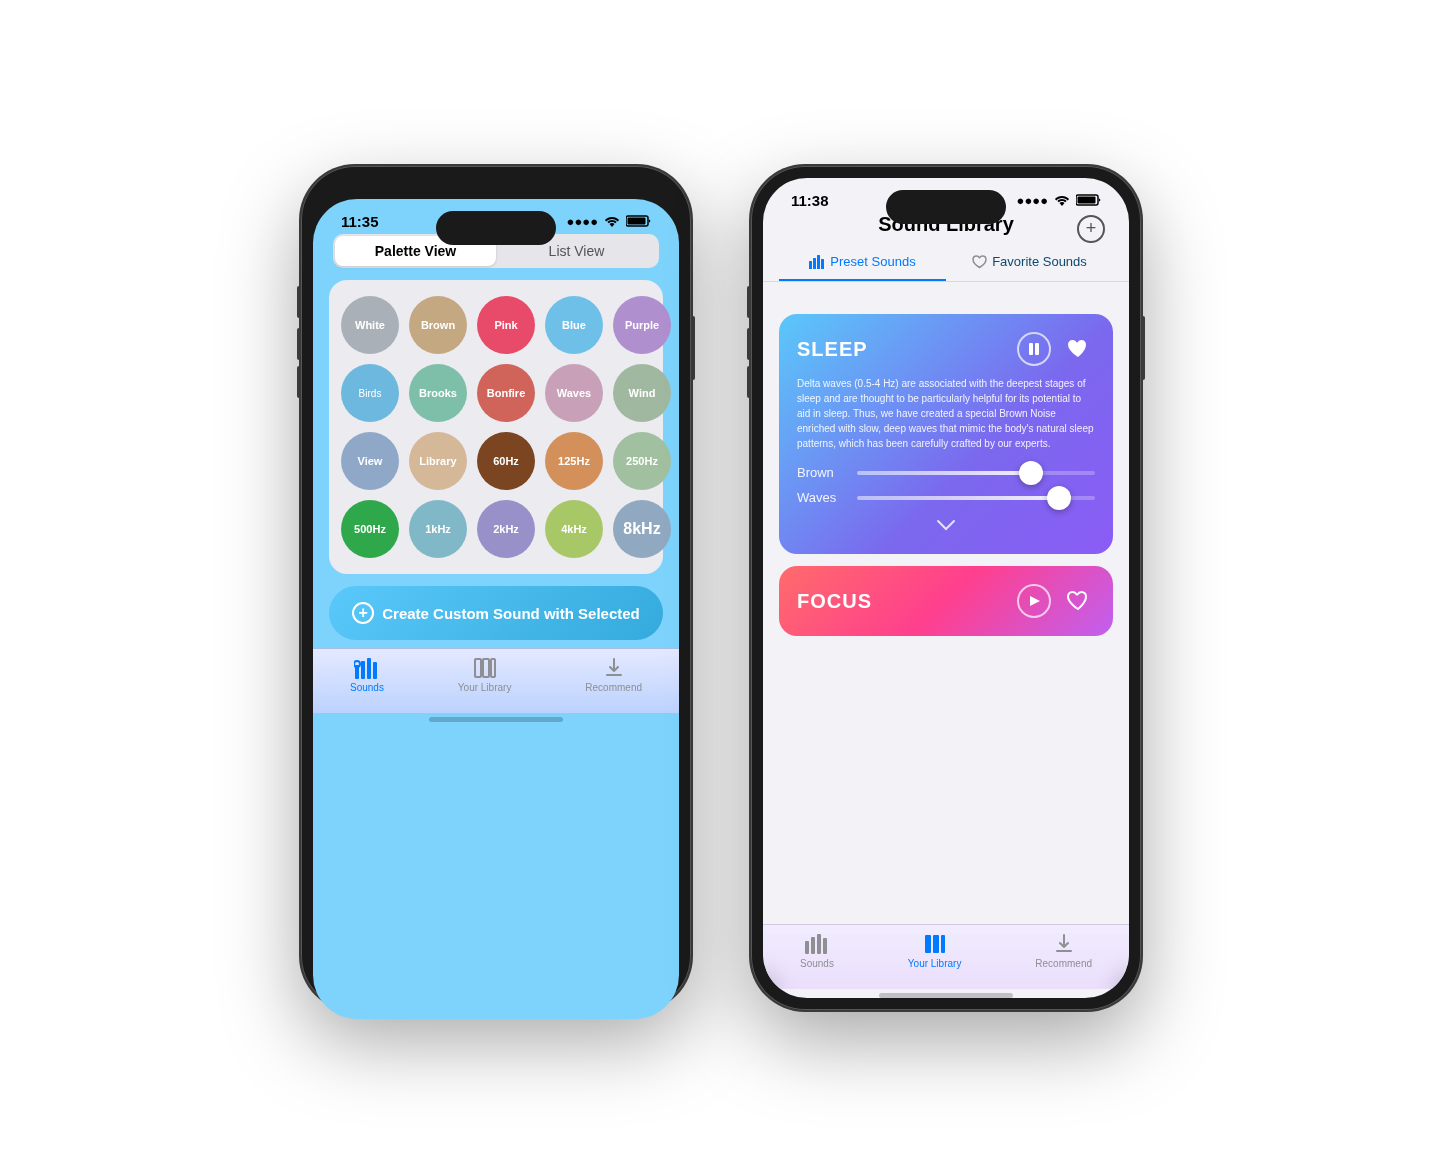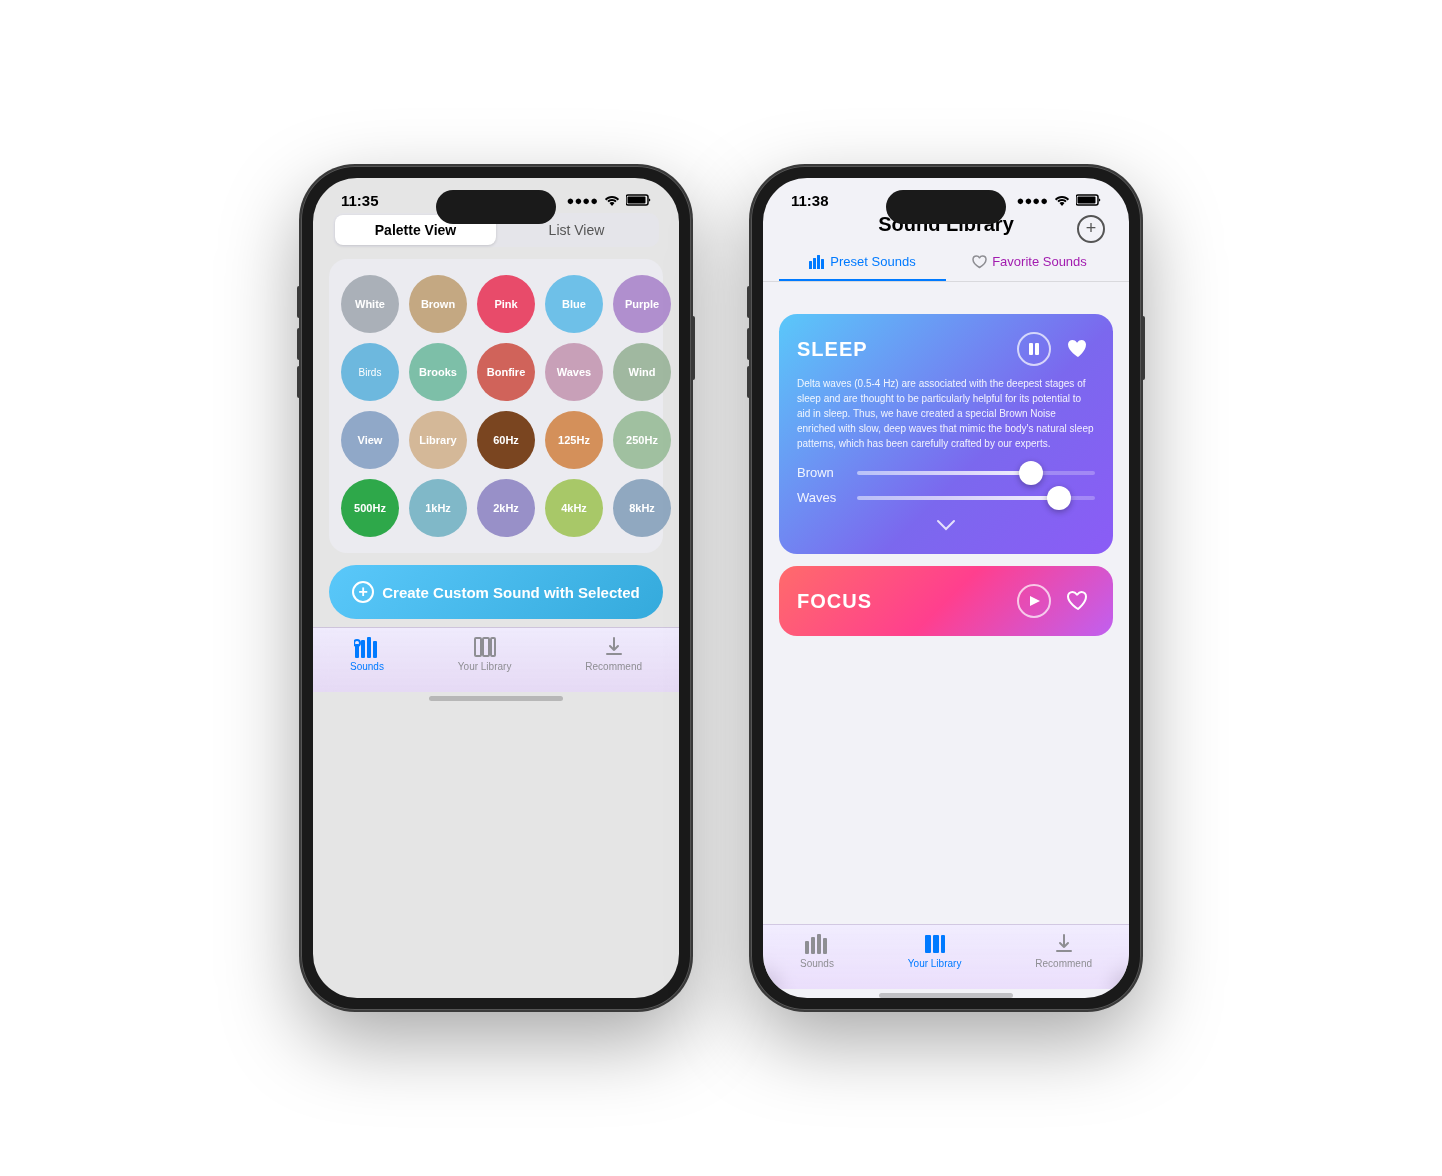--- a/index.html
+++ b/index.html
@@ -93,21 +93,21 @@
       position: absolute;
       right: -4px;
       top: 150px;
       width: 4px;
       height: 64px;
       background: #3a3a3a;
       border-radius: 0 2px 2px 0;
     }
 
     
-    .screen1 { background: #e5e5e5; }
+    .screen1 { background: #7dd3fc; margin-top: 21px; }
 
     .nav-title-row {
       display: flex;
       justify-content: center;
       align-items: center;
       padding: 0 20px 8px;
       position: relative;
     }
 
     .nav-icon-right {
@@ -237,21 +237,21 @@
     }
 
     .top-tab {
       flex: 1;
       display: flex;
       align-items: center;
       justify-content: center;
       gap: 5px;
       padding: 10px 0;
       font-size: 13px;
-      color: #a21caf;
+      color: #0c4a6e;
       cursor: pointer;
       border-bottom: 2px solid transparent;
     }
 
     .top-tab.active {
       color: #007aff;
       border-bottom: 2px solid #007aff;
     }
 
     .library-content {
@@ -514,21 +514,21 @@
           <div class="palette-circle" style="background:#80b8c8; width:58px;height:58px;">
             <span style="font-size:11px;font-weight:600;">1kHz</span>
           </div>
           <div class="palette-circle" style="background:#9890c8; width:58px;height:58px;">
             <span style="font-size:11px;font-weight:600;">2kHz</span>
           </div>
           <div class="palette-circle" style="background:#a8c868; width:58px;height:58px;">
             <span style="font-size:11px;font-weight:600;">4kHz</span>
           </div>
           <div class="palette-circle" style="background:#90a8c0; width:58px;height:58px;">
-            <span style="font-size:11px;font-weight:600;">8kHz</span>
+            <span style="font-size:16px;font-weight:600;">8kHz</span>
           </div>
         </div>
       </div>
 
       <div class="create-btn">
         <div class="create-btn-icon">+</div>
         <span>Create Custom Sound with Selected</span>
       </div>
 
       <div class="tab-bar" style="background:linear-gradient(to top, rgba(230,210,255,0.6), rgba(240,235,255,0.9));">

